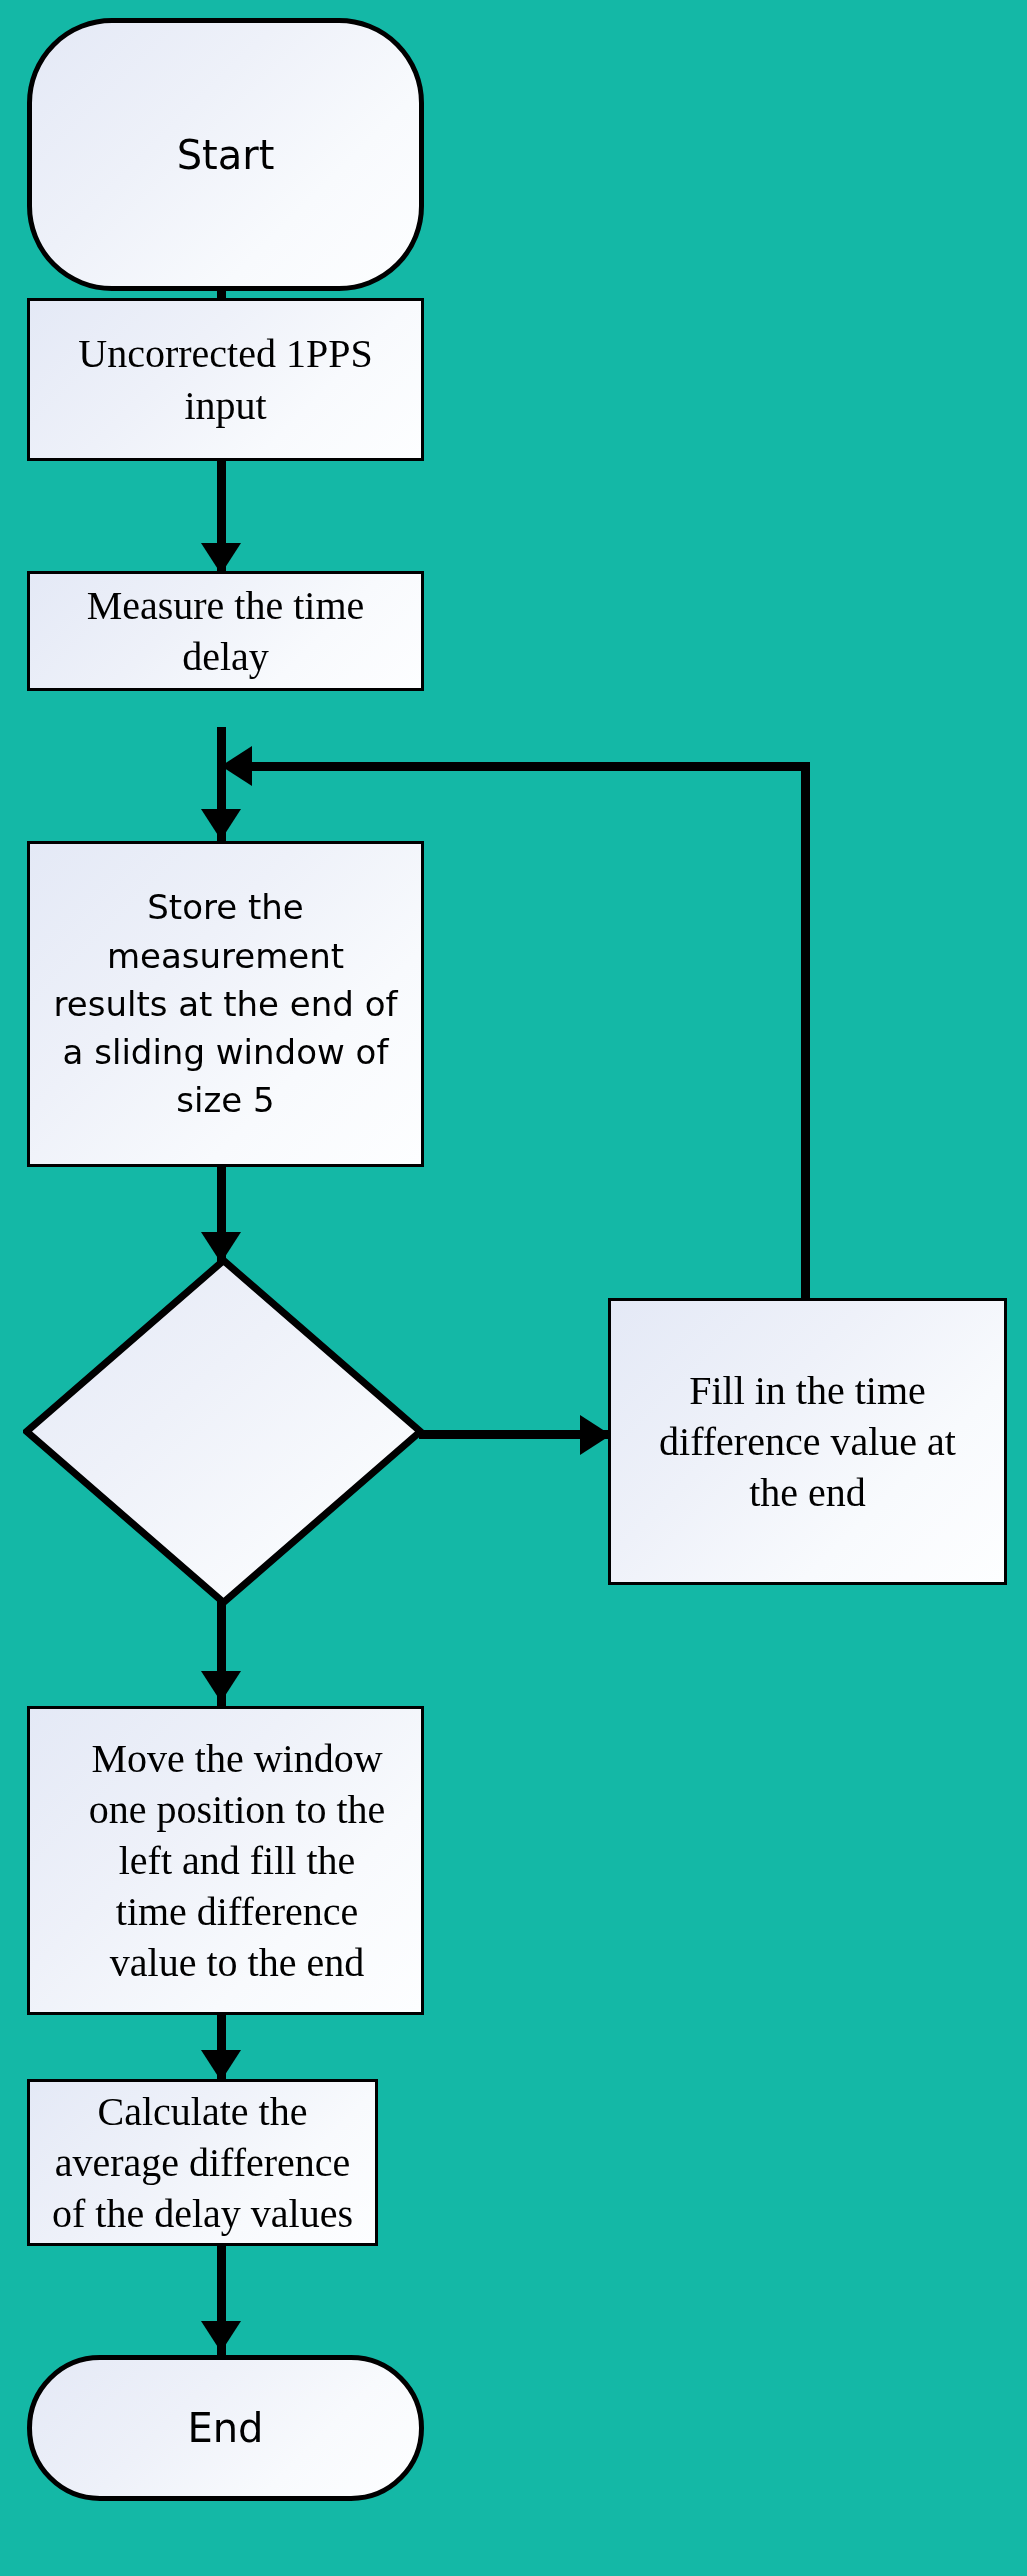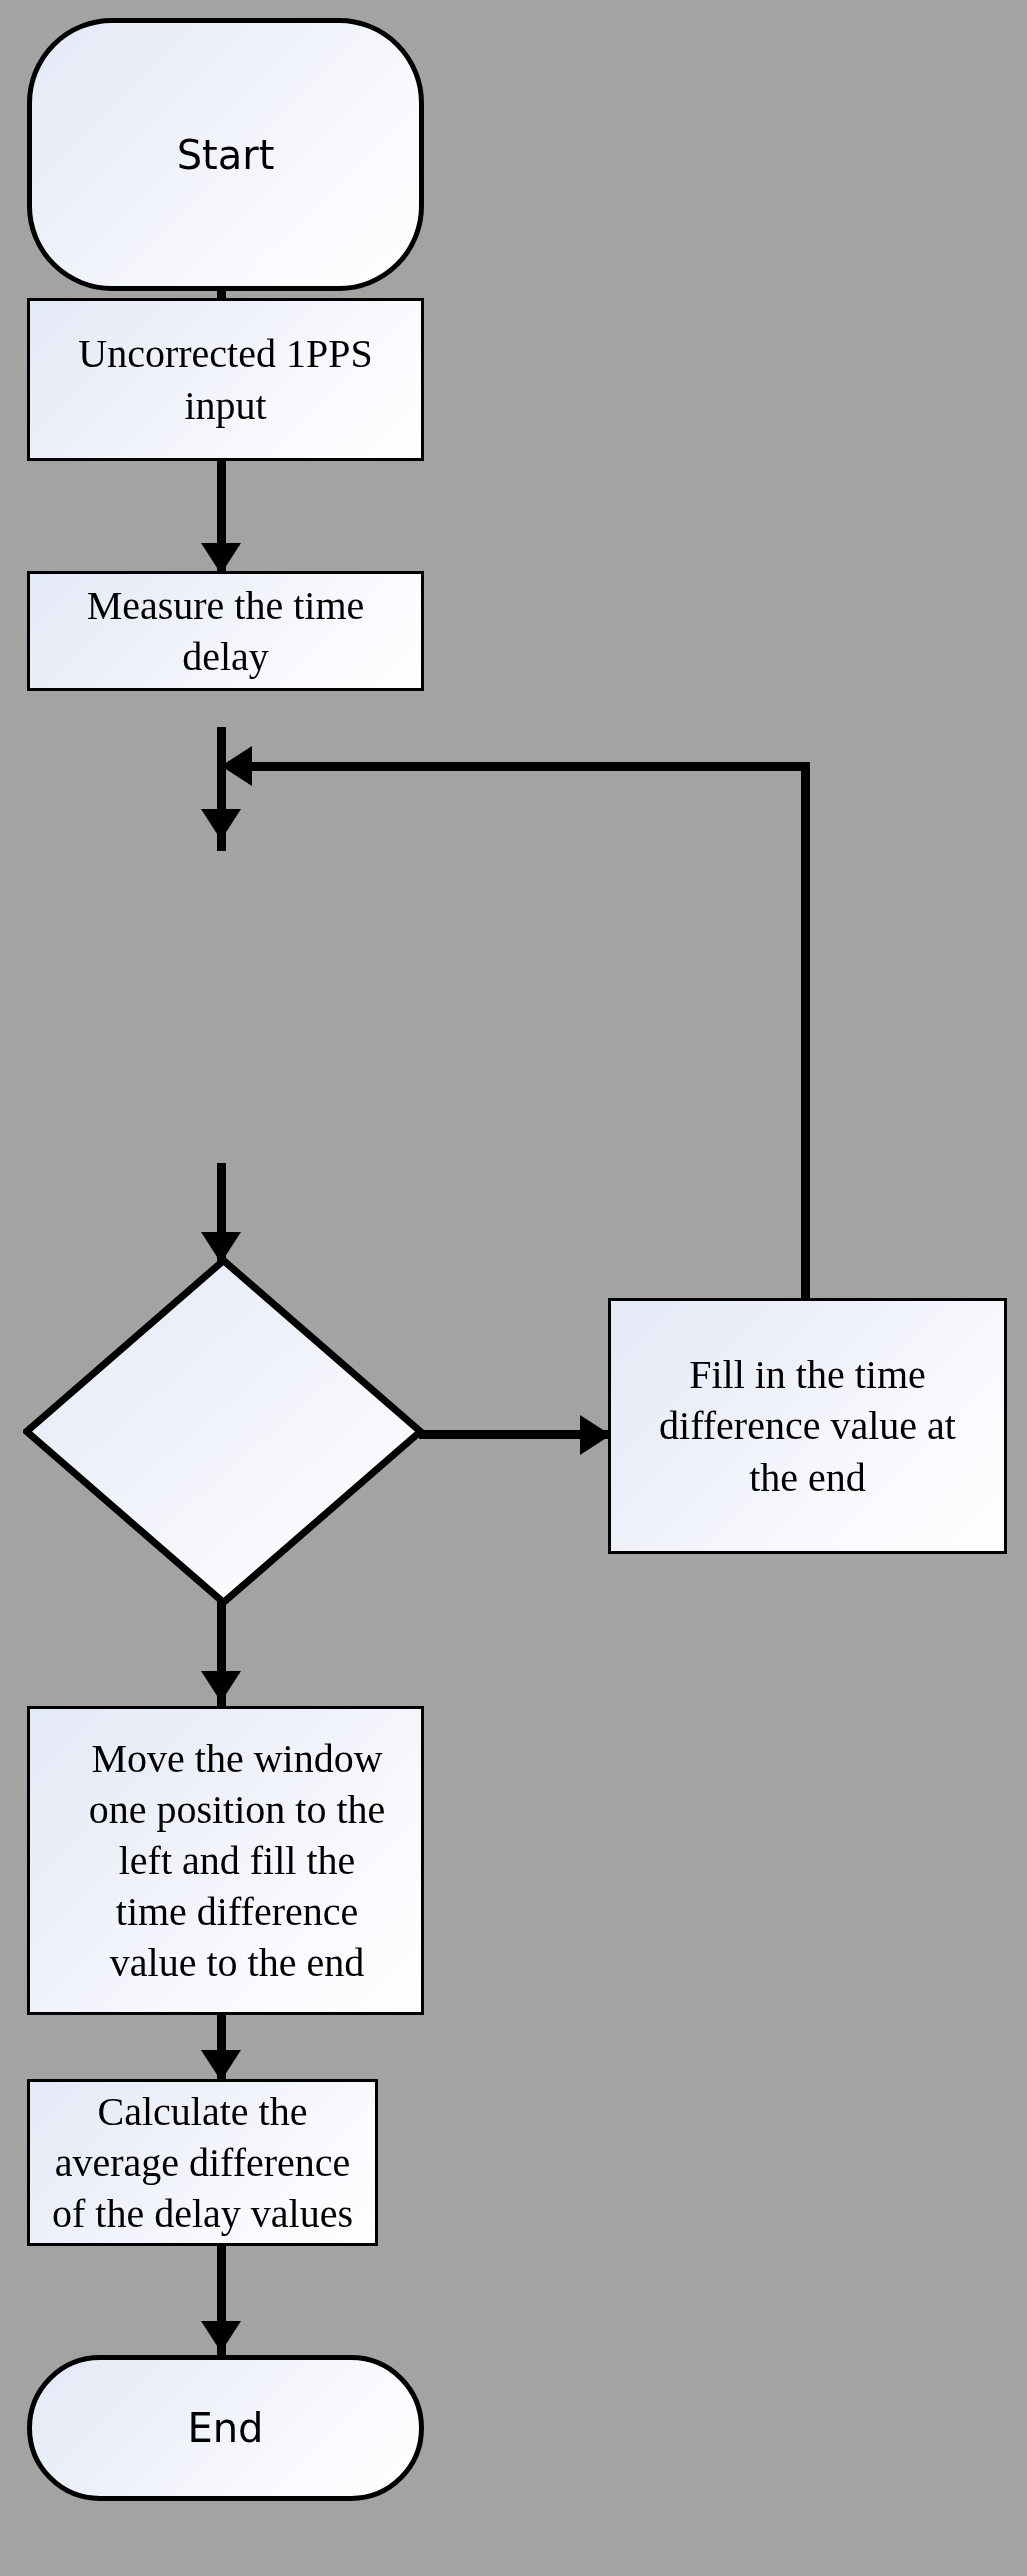--- a/index.html
+++ b/index.html
@@ -5,21 +5,21 @@
 <style>
   html, body {
     margin: 0;
     padding: 0;
     background: #ffffff;
   }
   #canvas {
     position: relative;
     width: 1028px;
     height: 2576px;
-    background: #a3a3a3;
+    background: #14b8a6;
     overflow: hidden;
     font-family: "Liberation Sans", sans-serif;
   }
 
   
   .node {
     position: absolute;
     box-sizing: border-box;
     display: flex;
     align-items: center;
@@ -156,36 +156,43 @@
   <div class="node process-serif" style="left:27px; top:298px; width:397px; height:163px;">
     <span class="label" style="font-size:40px;">Uncorrected 1PPS
 input</span>
   </div>
 
   <div class="node process-serif" style="left:27px; top:571px; width:397px; height:120px;">
     <span class="label" style="font-size:40px;">Measure the time
 delay</span>
   </div>
 
+  <div class="node process-sans" style="left:27px; top:841px; width:397px; height:326px;">
+    <span class="label" style="font-size:34px;">Store the
+measurement
+results at the end of
+a sliding window of
+size 5</span>
+  </div>
 
   <div class="decision" style="left:23.4px; top:1257px; width:401px; height:349px;">
     <svg viewBox="0 0 565 492" preserveAspectRatio="none">
       <defs>
         <linearGradient id="diamondGrad" x1="0" y1="0" x2="1" y2="1">
           <stop offset="0%" stop-color="#e4e9f6"></stop>
           <stop offset="40%" stop-color="#eef1f9"></stop>
           <stop offset="75%" stop-color="#f8fafd"></stop>
           <stop offset="100%" stop-color="#fdfeff"></stop>
         </linearGradient>
       </defs>
       <polygon points="282.5,5 560,246 282.5,487 5,246" fill="url(#diamondGrad)" stroke="#000000" stroke-width="10" stroke-linejoin="miter"></polygon>
     </svg>
   </div>
 
-  <div class="node process-serif" style="left:608px; top:1298px; width:399px; height:256px;">
+  <div class="node process-serif" style="left:608px; top:1298px; width:399px; height:287px;">
     <span class="label" style="font-size:40px;">Fill in the time
 difference value at
 the end</span>
   </div>
 
   <div class="node process-serif" style="left:27px; top:1706px; width:397px; height:309px;">
     <span class="label" style="font-size:40px;margin-left:23px;">Move the window
 one position to the
 left and fill the
 time difference

